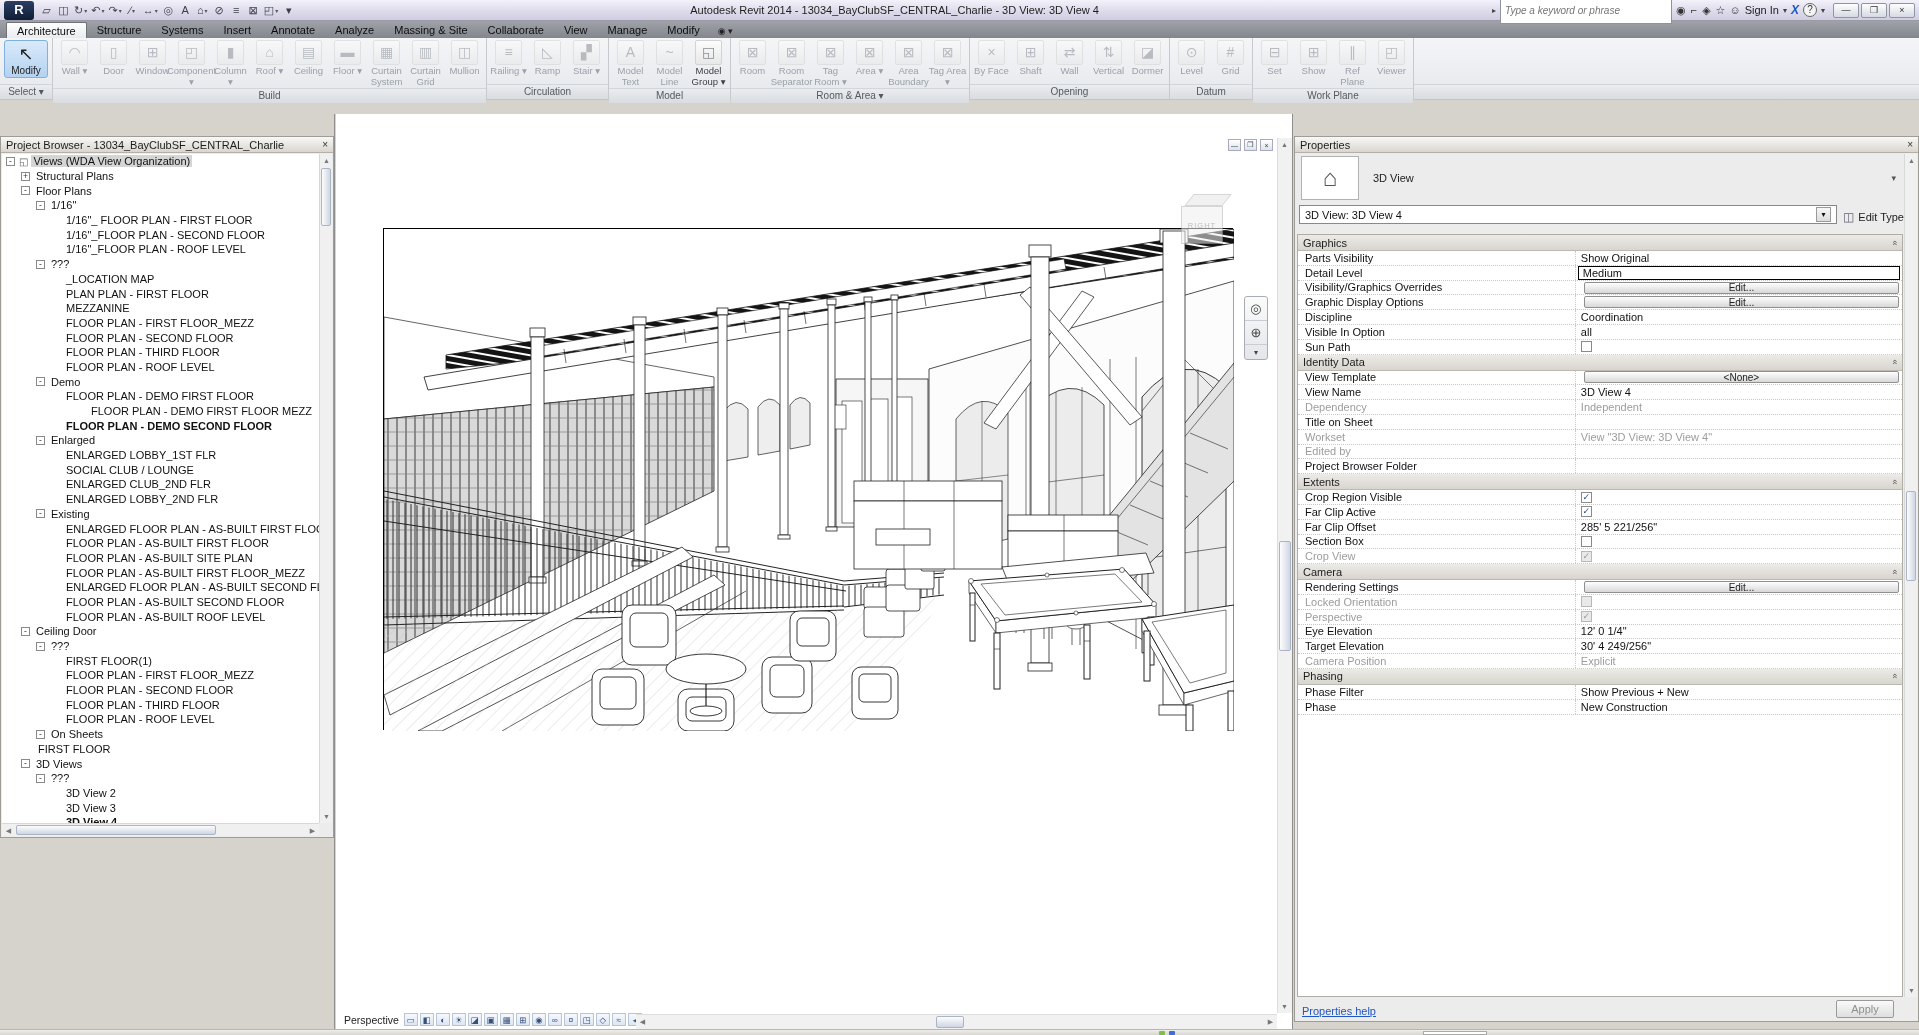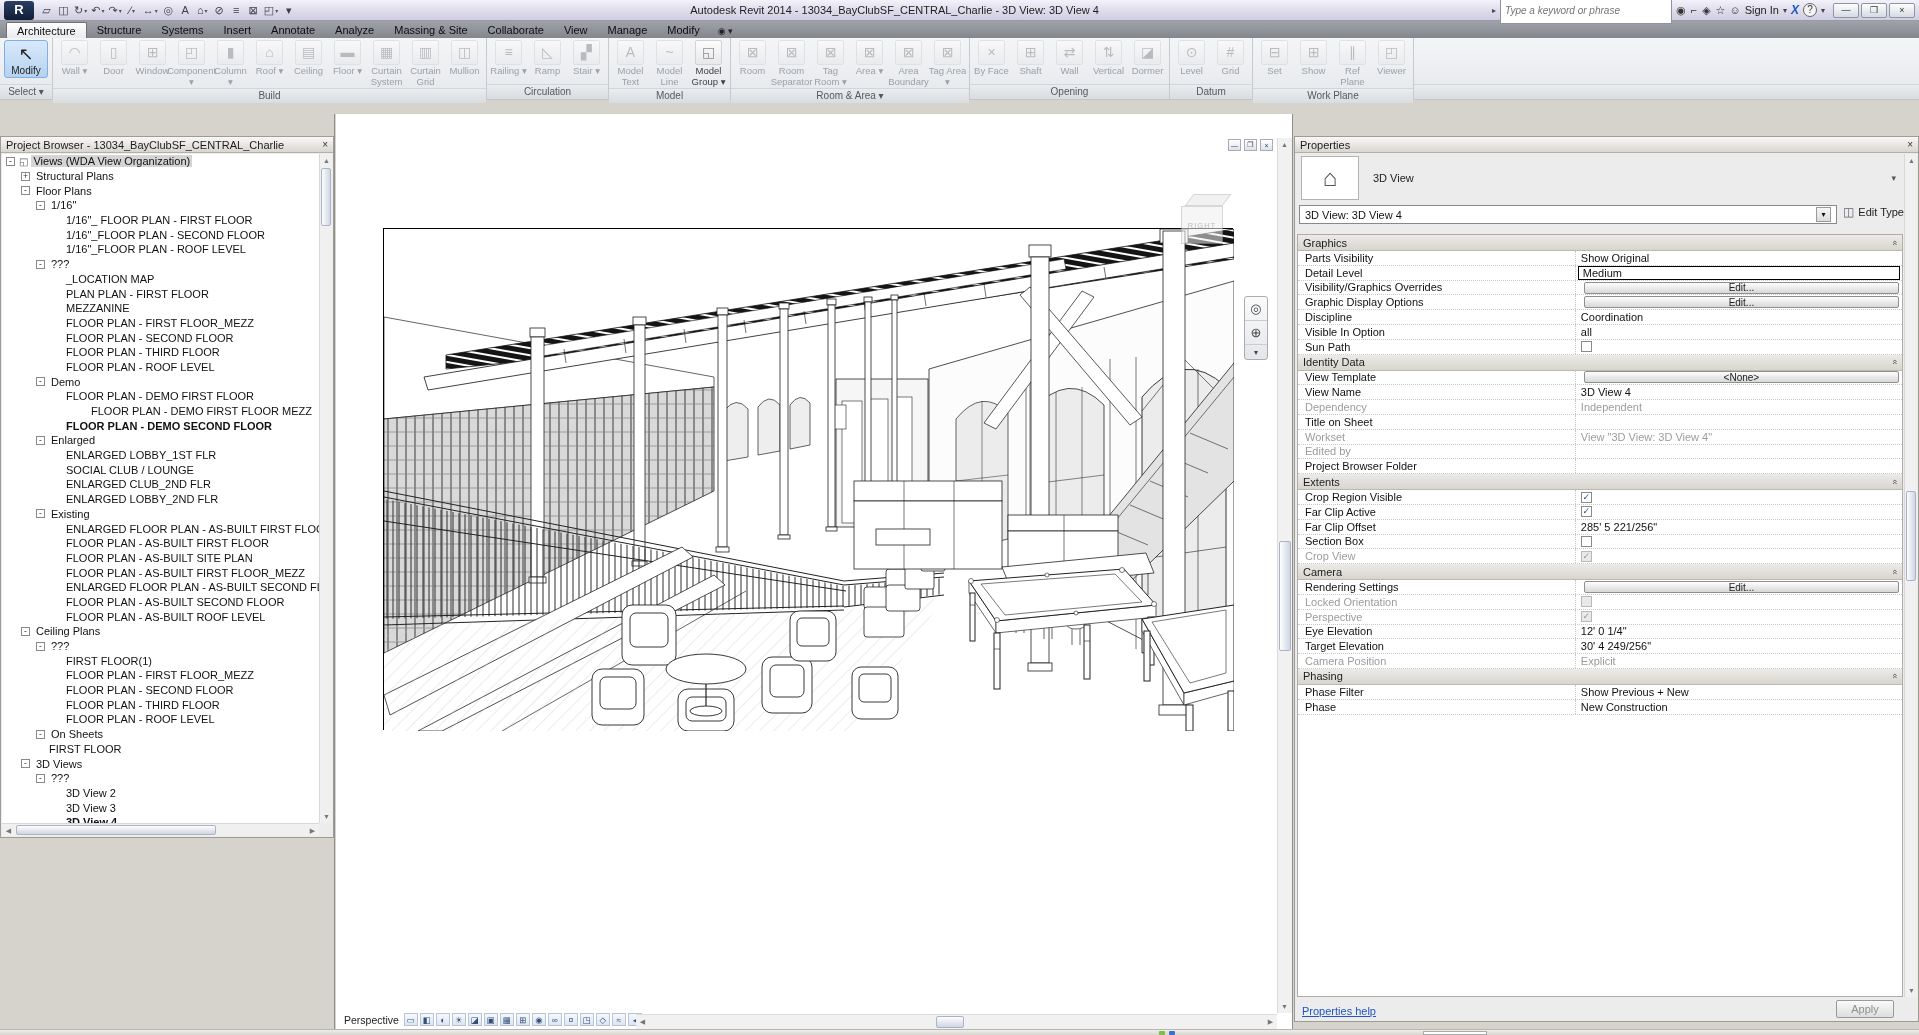--- a/index.html
+++ b/index.html
@@ -95,21 +95,21 @@
   .cv-vscroll{position:absolute;right:0;top:24px;bottom:16px;width:15px;background:#f1f1f1;border-left:1px solid #dcdcdc;}
   .cv-hscroll{position:absolute;left:300px;right:15px;bottom:0;height:15px;background:#f1f1f1;border-top:1px solid #dcdcdc;display:flex;align-items:center;}
   
   .props-col{position:absolute;left:1292px;top:114px;right:0;bottom:6px;background:#d6d3cc;border-left:1px solid #8f8f8f;}
   .props{position:absolute;left:1px;top:22px;right:0;bottom:7px;background:#ececec;border:1px solid #9f9c95;}
   .elem-head{height:50px;display:flex;align-items:center;padding:3px 6px;}
   .elem-icon{width:58px;height:44px;background:#fff;border:1px solid #b2b2b2;display:flex;
     align-items:center;justify-content:center;font-size:24px;color:#555;}
   .elem-label{font-size:11px;color:#222;margin-left:14px;flex:1;}
   .elem-dd{font-size:9px;color:#555;margin-right:16px;}
-  .typesel-row{display:flex;align-items:flex-start;padding:2px 4px;gap:6px;}
+  .typesel-row{display:flex;align-items:flex-end;padding:2px 4px;gap:6px;}
   .typesel{flex:1;height:19px;background:#fff;border:1px solid #898989;font-size:11px;color:#111;
     display:flex;align-items:center;padding:0 5px;}
   .typesel .dd{margin-left:auto;width:15px;height:15px;background:linear-gradient(#f7f7f7,#dcdcdc);
     border:1px solid #9a9a9a;font-size:8px;display:flex;align-items:center;justify-content:center;}
   .edit-type{display:flex;align-items:center;gap:4px;font-size:11px;color:#222;padding-right:10px;}
   .et-icon{font-size:12px;color:#667;}
   .pgrid{position:absolute;left:2px;right:15px;top:97px;bottom:24px;background:#fff;border:1px solid #b0ada6;overflow:hidden;}
   .sec-h{height:16px;background:linear-gradient(#edebe7,#d8d5cf);border-bottom:1px solid #bcb9b2;
     display:flex;align-items:center;font-size:11px;color:#1d1d1d;padding:0 5px;}
   .sec-h .chev{margin-left:auto;font-size:9px;color:#555;display:inline-block;transform:rotate(90deg);}
@@ -516,21 +516,21 @@
         <div class="trow" style="padding-left: 49px;">
           <span class="tspace"></span>
           <span class="tlabel">FLOOR PLAN - AS-BUILT SECOND FLOOR</span>
         </div>
         <div class="trow" style="padding-left: 49px;">
           <span class="tspace"></span>
           <span class="tlabel">FLOOR PLAN - AS-BUILT ROOF LEVEL</span>
         </div>
         <div class="trow" style="padding-left: 19px;">
           <span class="texp">-</span>
-          <span class="tlabel">Ceiling Plans</span>
+          <span class="tlabel">Ceiling Door</span>
         </div>
         <div class="trow" style="padding-left: 34px;">
           <span class="texp">-</span>
           <span class="tlabel">???</span>
         </div>
         <div class="trow" style="padding-left: 49px;">
           <span class="tspace"></span>
           <span class="tlabel">FIRST FLOOR(1)</span>
         </div>
         <div class="trow" style="padding-left: 49px;">
@@ -546,21 +546,21 @@
           <span class="tlabel">FLOOR PLAN - THIRD FLOOR</span>
         </div>
         <div class="trow" style="padding-left: 49px;">
           <span class="tspace"></span>
           <span class="tlabel">FLOOR PLAN - ROOF LEVEL</span>
         </div>
         <div class="trow" style="padding-left: 34px;">
           <span class="texp">-</span>
           <span class="tlabel">On Sheets</span>
         </div>
-        <div class="trow" style="padding-left: 32px;">
+        <div class="trow" style="padding-left: 21px;">
           <span class="tspace"></span>
           <span class="tlabel">FIRST FLOOR</span>
         </div>
         <div class="trow" style="padding-left: 19px;">
           <span class="texp">-</span>
           <span class="tlabel">3D Views</span>
         </div>
         <div class="trow" style="padding-left: 34px;">
           <span class="texp">-</span>
           <span class="tlabel">???</span>

